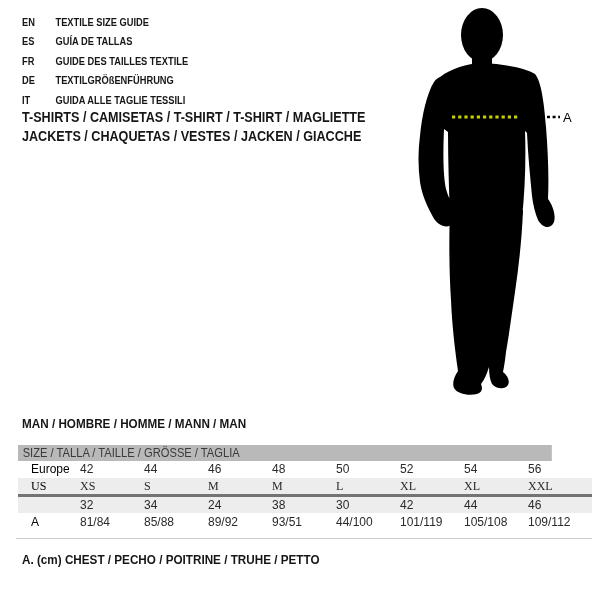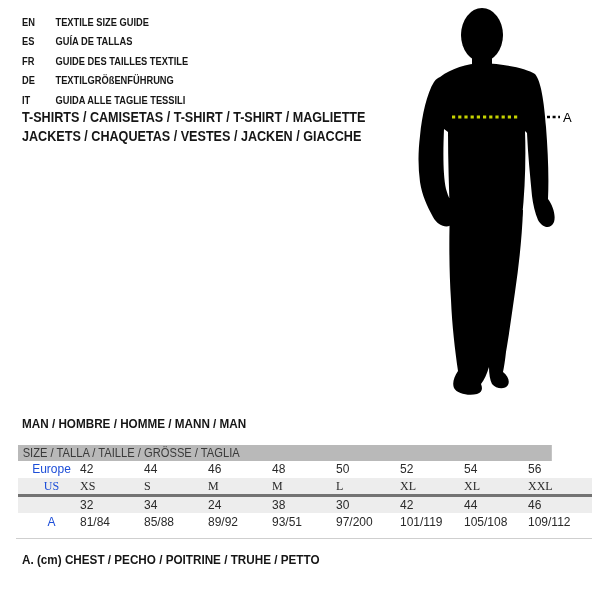--- a/index.html
+++ b/index.html
@@ -28,21 +28,21 @@
   
   .section-title{left:22px;top:416px;font-size:13px;font-weight:700;}
 
   
   .size-table{left:18px;top:445px;width:574px;font-size:12px;}
   .t-header{
     height:16px;line-height:16px;background:#b9b9b9;color:#3a3a3a;
     padding-left:5px;font-size:12px;
   }
   .trow{display:grid;grid-template-columns:62px repeat(8,1fr);}
-  .trow .tlabel{text-align:center;padding-left:5px;color:#1d4ed8;}
+  .trow .tlabel{text-align:left;padding-left:5px;color:#000000;margin-left:8px;}
   .trow .tcell{text-align:left;color:#2a2a2a;}
   .row-europe{height:17px;line-height:17px;background:#ffffff;}
   .row-us{height:16px;line-height:16px;background:#ededed;font-family:Liberation Serif, serif;}
   .row-alt{height:16px;line-height:16px;background:#ededed;border-top:3px solid #737373;}
   .row-a{height:19px;line-height:19px;background:#ffffff;}
 
   .table-bottom-line{left:16px;top:538px;width:576px;height:1px;background:#cfcfcf;}
 
   
   .footnote{left:22px;top:552px;font-size:13px;font-weight:700;}
@@ -164,21 +164,21 @@
     <div class="tcell">44</div>
     <div class="tcell">46</div>
   </div>
 
   <div class="trow row-a">
     <div class="tlabel">A</div>
     <div class="tcell">81/84</div>
     <div class="tcell">85/88</div>
     <div class="tcell">89/92</div>
     <div class="tcell">93/51</div>
-    <div class="tcell">97/200</div>
+    <div class="tcell">44/100</div>
     <div class="tcell">101/119</div>
     <div class="tcell">105/108</div>
     <div class="tcell">109/112</div>
   </div>
 </div>
 
 <div class="abs table-bottom-line"></div>
 
 <div class="abs footnote condb">A. (cm) CHEST / PECHO / POITRINE / TRUHE / PETTO</div>
 

